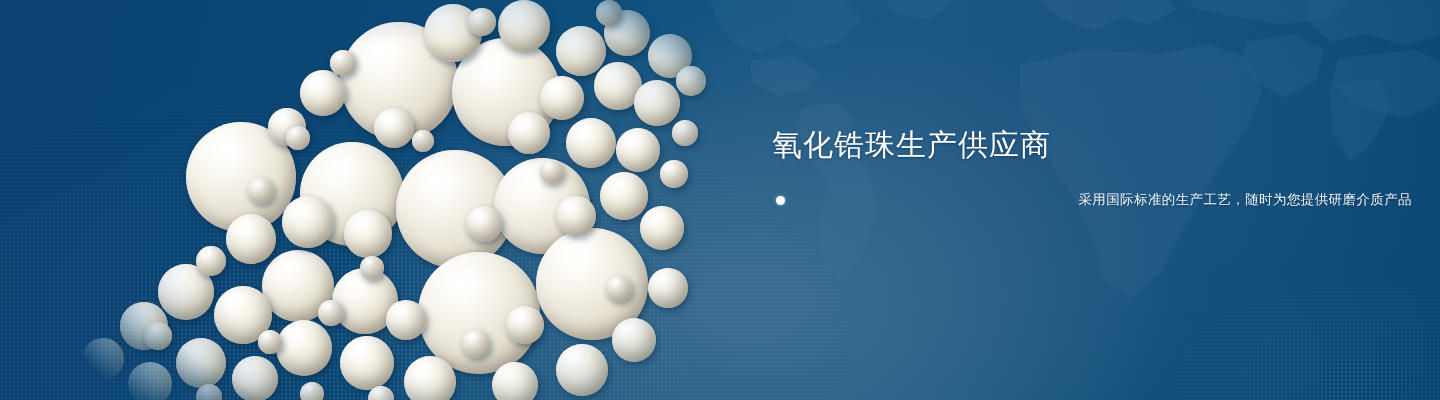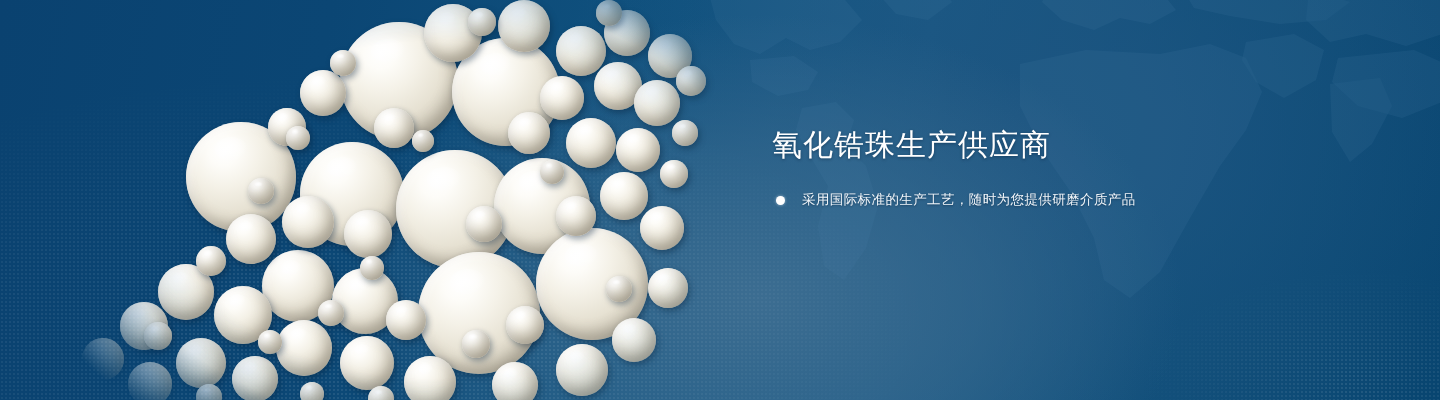--- a/index.html
+++ b/index.html
@@ -82,21 +82,21 @@
   .bullet{
     position:relative;
     padding-left:30px;
     margin-bottom:9px;
     color:#f2f6fa;
     font-size:13.5px;
     line-height:1.62;
     letter-spacing:.4px;
     text-shadow:0 1px 2px rgba(0,22,45,.45);
   }
-  .bullet:last-child{margin-bottom:0;}
+  .bullet:last-child{margin-bottom:0;text-align:right;}
   .dot{
     position:absolute;left:4px;top:7px;
     width:9px;height:9px;border-radius:50%;
     background:#ffffff;
     box-shadow:0 0 3px rgba(255,255,255,.55);
   }
 </style>
 </head>
 <body>
 

